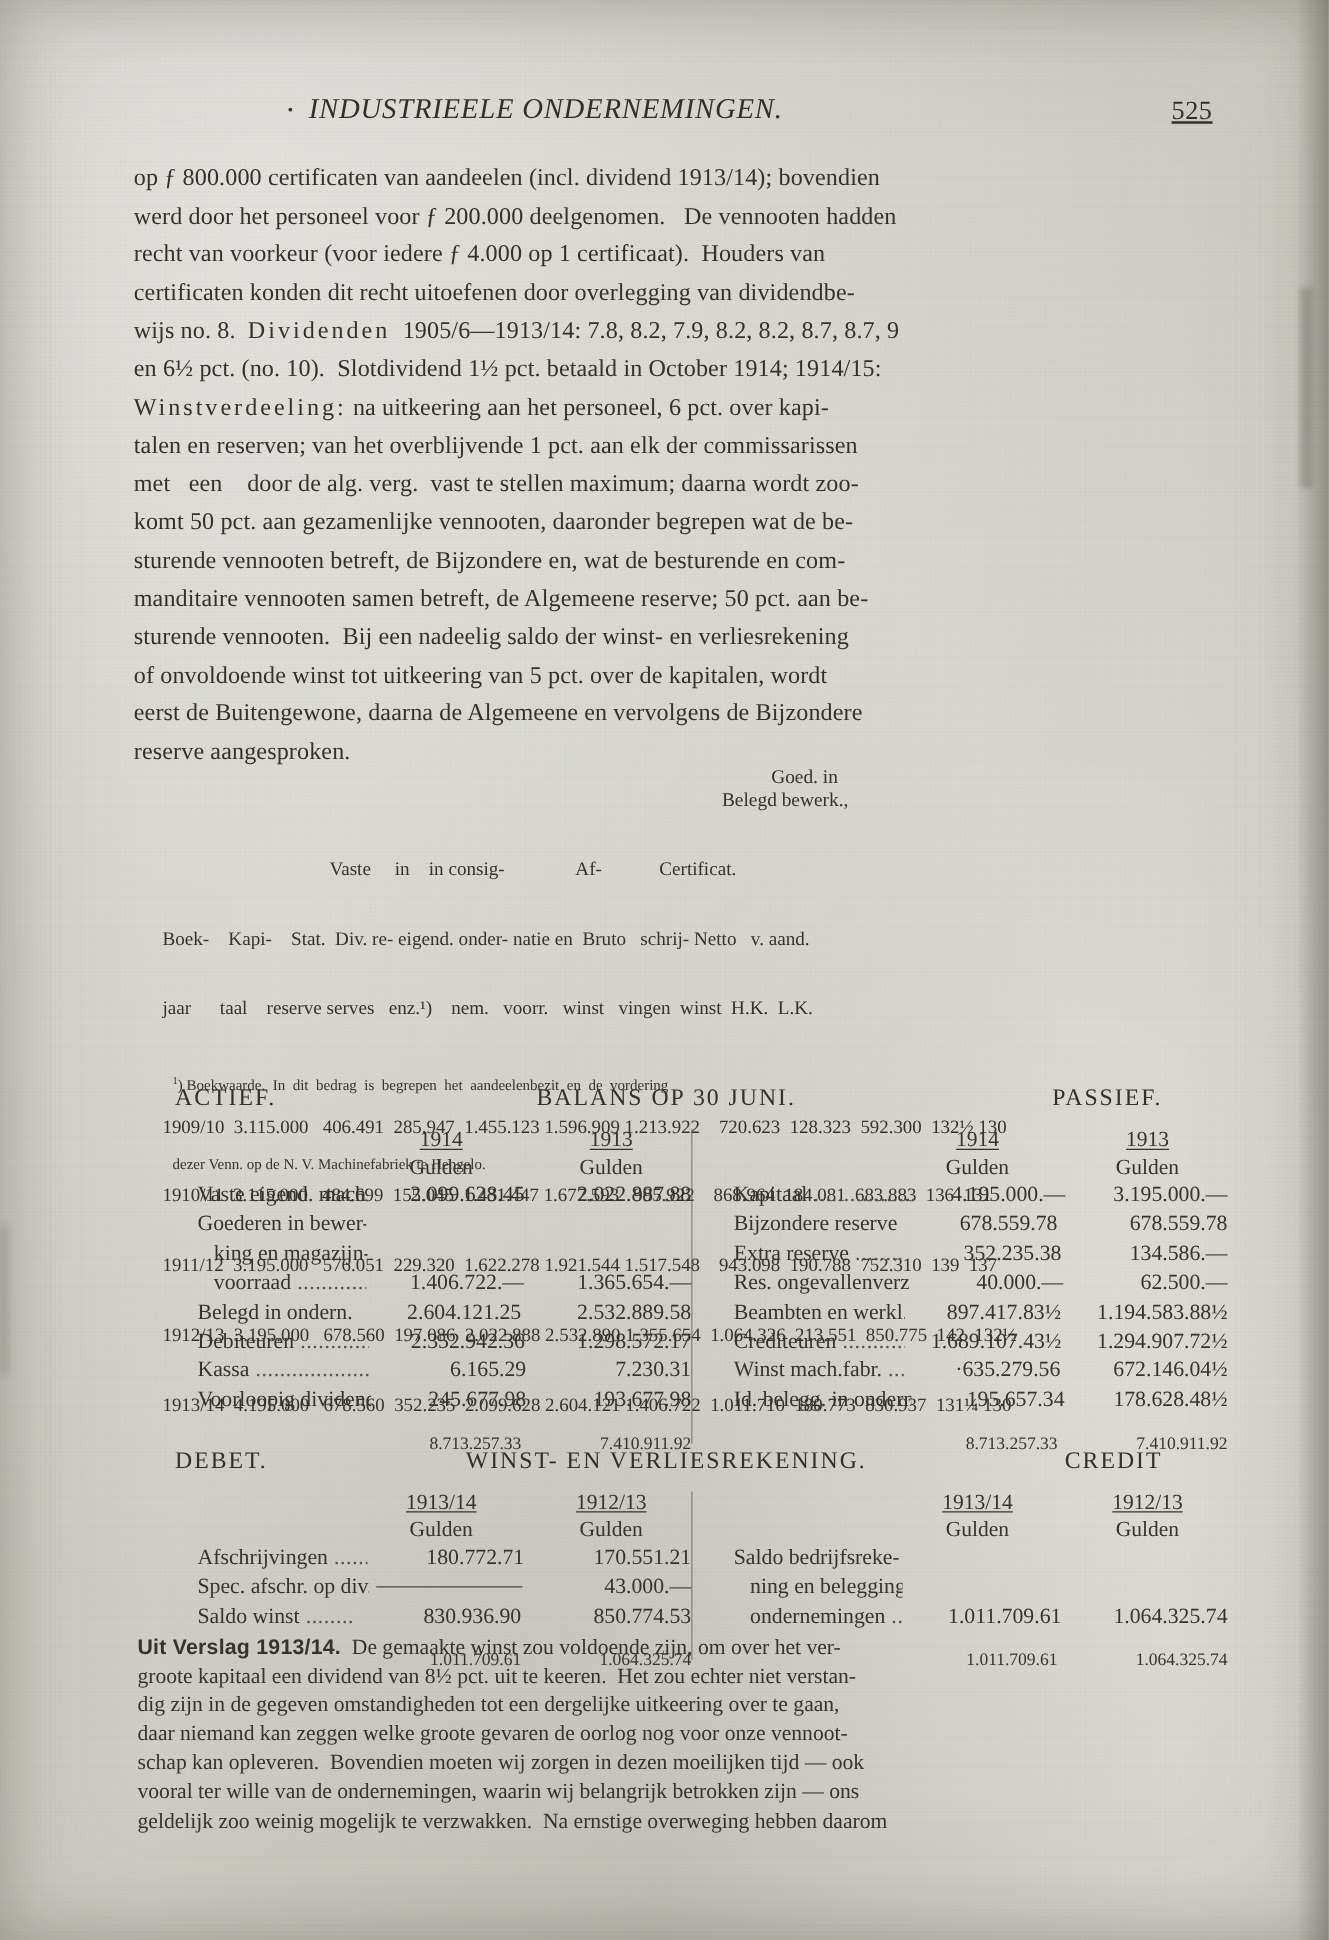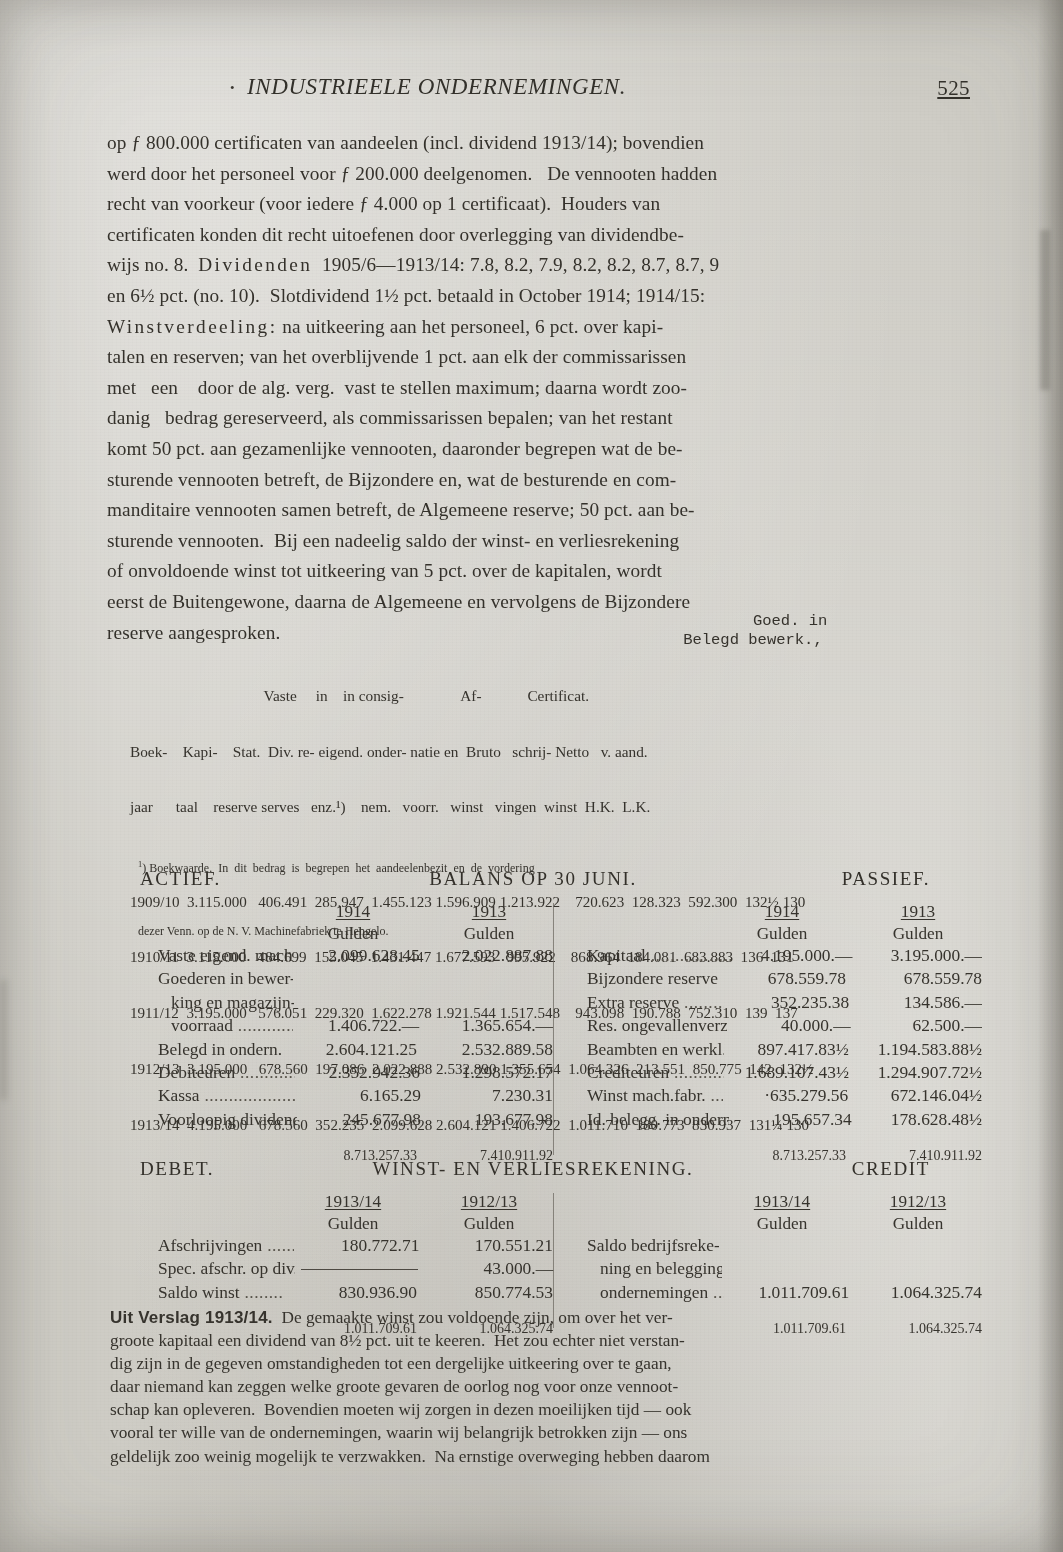--- a/index.html
+++ b/index.html
@@ -94,21 +94,20 @@
   
   .stats {
     position: absolute;
     left: 130px; top: 612px; width: 818px;
   }
   .stats-top {
     font-size: 15.5px;
     line-height: 19px;
     text-align: center;
     color: #35322c;
-    font-family: Liberation Mono, monospace;
   }
   .stats-top .r {
     white-space: pre;
     display: block;
   }
   .stats-head {
     font-size: 15.3px;
     line-height: 18.5px;
     white-space: pre;
     color: #35322c;
@@ -258,21 +257,20 @@
     <div class="body-block">
       <div class="body-line">op ƒ 800.000 certificaten van aandeelen (incl. dividend 1913/14); bovendien</div>
       <div class="body-line">werd door het personeel voor ƒ 200.000 deelgenomen.   De vennooten hadden</div>
       <div class="body-line">recht van voorkeur (voor iedere ƒ 4.000 op 1 certificaat).  Houders van</div>
       <div class="body-line">certificaten konden dit recht uitoefenen door overlegging van dividendbe-</div>
       <div class="body-line"><span>wijs no. 8.  </span><span class="sp">Dividenden</span><span>  1905/6—1913/14: 7.8, 8.2, 7.9, 8.2, 8.2, 8.7, 8.7, 9</span></div>
       <div class="body-line">en 6½ pct. (no. 10).  Slotdividend 1½ pct. betaald in October 1914; 1914/15:</div>
       <div class="body-line"><span class="sp">Winstverdeeling:</span><span> na uitkeering aan het personeel, 6 pct. over kapi-</span></div>
       <div class="body-line">talen en reserven; van het overblijvende 1 pct. aan elk der commissarissen</div>
       <div class="body-line">met   een    door de alg. verg.  vast te stellen maximum; daarna wordt zoo-</div>
-      <div class="body-line">danig   bedrag gereserveerd, als commissarissen bepalen; van het restant</div>
       <div class="body-line">komt 50 pct. aan gezamenlijke vennooten, daaronder begrepen wat de be-</div>
       <div class="body-line">sturende vennooten betreft, de Bijzondere en, wat de besturende en com-</div>
       <div class="body-line">manditaire vennooten samen betreft, de Algemeene reserve; 50 pct. aan be-</div>
       <div class="body-line">sturende vennooten.  Bij een nadeelig saldo der winst- en verliesrekening</div>
       <div class="body-line">of onvoldoende winst tot uitkeering van 5 pct. over de kapitalen, wordt</div>
       <div class="body-line">eerst de Buitengewone, daarna de Algemeene en vervolgens de Bijzondere</div>
       <div class="body-line">reserve aangesproken.</div>
     </div>
 
     <div class="stats">

